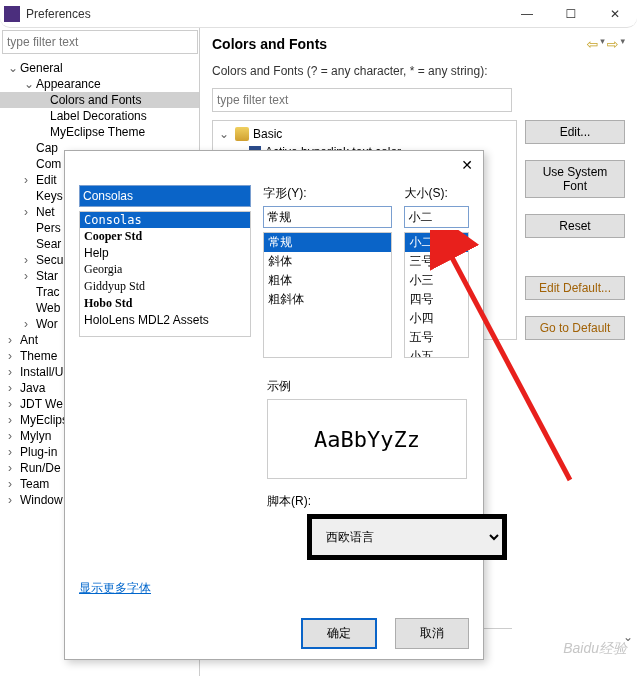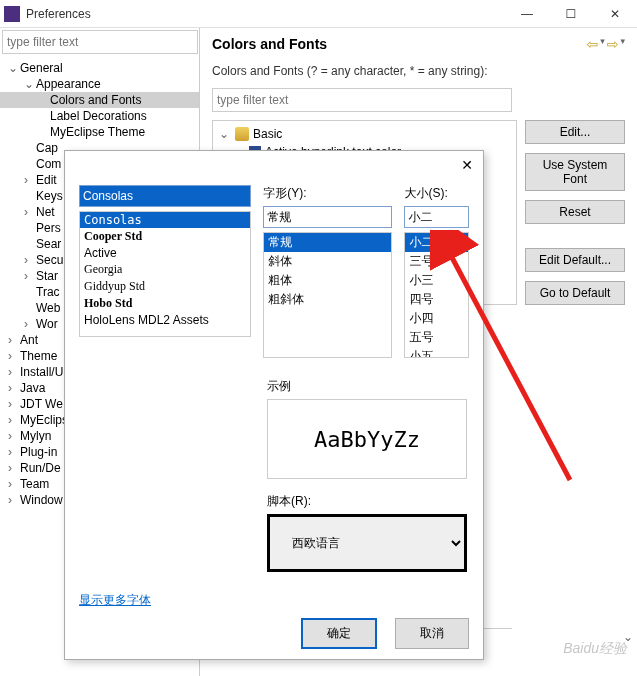--- a/index.html
+++ b/index.html
@@ -1,18 +1,18 @@
 <!DOCTYPE html>
 <html><head>
   <meta charset="utf-8">
   <style>
     * { margin: 0; padding: 0; box-sizing: border-box; font-family: "Segoe UI", Tahoma, sans-serif; font-size: 12px; }
     body { width: 637px; height: 676px; background: #fff; position: relative; overflow: hidden; }
     
-    .titlebar { height: 28px; background: #fff; display: flex; align-items: center; padding-left: 4px; border-bottom: 1px solid #e0e0e0; }
+    .titlebar { height: 28px; background: #fff; display: flex; align-items: center; padding-left: 4px; border-bottom: 1px solid #e0e0e0; border-radius: 10px; }
     .titlebar .icon { width: 16px; height: 16px; background: #4b2e7d; margin-right: 6px; }
     .titlebar .title { color: #333; }
     .titlebar .controls { margin-left: auto; display: flex; }
     .titlebar .controls span { width: 44px; height: 28px; display: flex; align-items: center; justify-content: center; color: #333; }
     
     .main { display: flex; height: calc(100% - 28px); }
     
     .left-panel { width: 200px; border-right: 1px solid #ccc; }
     .filter-input { width: 196px; margin: 2px; padding: 4px; border: 1px solid #ccc; color: #666; }
     .tree { padding: 4px 0; }
@@ -29,23 +29,23 @@
     .nav-arrows span { color: #c5a227; font-size: 14px; }
     .nav-arrows .dd { color: #666; font-size: 9px; }
     .desc { margin-bottom: 10px; color: #333; }
     .cf-filter { width: 300px; padding: 4px; border: 1px solid #ccc; color: #666; margin-bottom: 8px; }
     .cf-area { display: flex; gap: 8px; }
     .cf-tree { flex: 1; border: 1px solid #ccc; padding: 4px; }
     .cf-tree-item { display: flex; align-items: center; padding: 2px; gap: 4px; }
     .cf-tree-item.child { padding-left: 32px; }
     .basic-icon { width: 14px; height: 14px; background: linear-gradient(to bottom, #f0d060, #d0a030); border-radius: 2px; }
     .color-swatch { width: 12px; height: 12px; background: #2b4c8c; }
-    .side-buttons { width: 100px; display: flex; flex-direction: column; gap: 9px; }
+    .side-buttons { width: 100px; display: flex; flex-direction: column; gap: 16px; }
     .side-buttons button { padding: 4px; border: 1px solid #adadad; background: #e1e1e1; }
-    .side-buttons button:disabled { color: #000000; }
+    .side-buttons button:disabled { color: #a16207; }
     .footer-text { position: absolute; bottom: 24px; left: 12px; font-family: Consolas, monospace; font-size: 18px; border-top: 1px solid #ccc; width: 300px; padding-top: 2px; }
     .scroll-indicator { position: absolute; right: 4px; bottom: 32px; color: #666; }
     
     .font-dialog { position: absolute; left: 64px; top: 150px; width: 420px; height: 510px; background: #fff; border: 1px solid #aaa; box-shadow: 3px 3px 8px rgba(0,0,0,0.2); padding: 10px 14px; z-index: 10; }
     .font-dialog .close-btn { position: absolute; right: 10px; top: 6px; font-size: 14px; }
     .font-row { display: flex; gap: 12px; margin-top: 24px; }
     .font-col label { display: block; margin-bottom: 4px; }
     .font-col input { width: 100%; padding: 3px; border: 1px solid #7a9fd0; }
     .font-col.family { flex: 1.6; }
     .font-col.style { flex: 1.2; }
@@ -53,21 +53,21 @@
     .font-list { border: 1px solid #ccc; height: 126px; overflow-y: scroll; margin-top: 4px; }
     .font-list div { padding: 1px 4px; }
     .font-list div.selected { background: #0a64c8; color: #fff; }
     .family-consolas { font-family: Consolas, monospace; }
     .family-cooper { font-family: serif; font-weight: bold; }
     .family-georgia { font-family: Georgia, serif; }
     .family-hobo { font-family: serif; font-weight: bold; }
     .sample-box { margin-top: 20px; }
     .sample-box .box { border: 1px solid #ccc; height: 80px; display: flex; align-items: center; justify-content: center; font-size: 22px; font-family: Consolas, monospace; margin-top: 4px; }
     .script-box { margin-top: 14px; }
-    .script-box select { width: 100%; padding: 18px; border: 3px solid #000000; margin-top: 4px; }
+    .script-box select { width: 100%; padding: 10px; border: 5px solid #000000; margin-top: 4px; margin-left: 40px; }
     .more-link { color: #0066cc; text-decoration: underline; margin-top: 20px; display: inline-block; }
     .dlg-buttons { position: absolute; bottom: 10px; right: 14px; display: flex; gap: 18px; }
     .dlg-buttons button { padding: 5px 24px; border: 1px solid #adadad; background: #e1e1e1; }
     .dlg-buttons button.primary { border: 2px solid #0a64c8; }
     
     .red-arrow { position: absolute; left: 430px; top: 230px; z-index: 20; pointer-events: none; }
     
     .watermark { position: absolute; right: 10px; bottom: 18px; color: rgba(160,160,160,0.6); font-size: 14px; font-style: italic; z-index: 30; }
   </style>
 </head>
@@ -236,21 +236,21 @@
 </div>
 
 <div class="font-dialog">
   <span class="close-btn">✕</span>
   <div class="font-row">
     <div class="font-col family">
       <input style="background: rgb(10, 100, 200); color: rgb(255, 255, 255);" value="Consolas">
       <div class="font-list">
         <div class="selected family-consolas">Consolas</div>
         <div class="family-cooper">Cooper Std</div>
-        <div>Active</div>
+        <div>Help</div>
         <div class="family-georgia">Georgia</div>
         <div style="font-family:cursive">Giddyup Std</div>
         <div class="family-hobo">Hobo Std</div>
         <div>HoloLens MDL2 Assets</div>
       </div>
     </div>
     <div class="font-col style">
       <label>字形(Y):</label>
       <input value="常规" style="">
       <div class="font-list">

